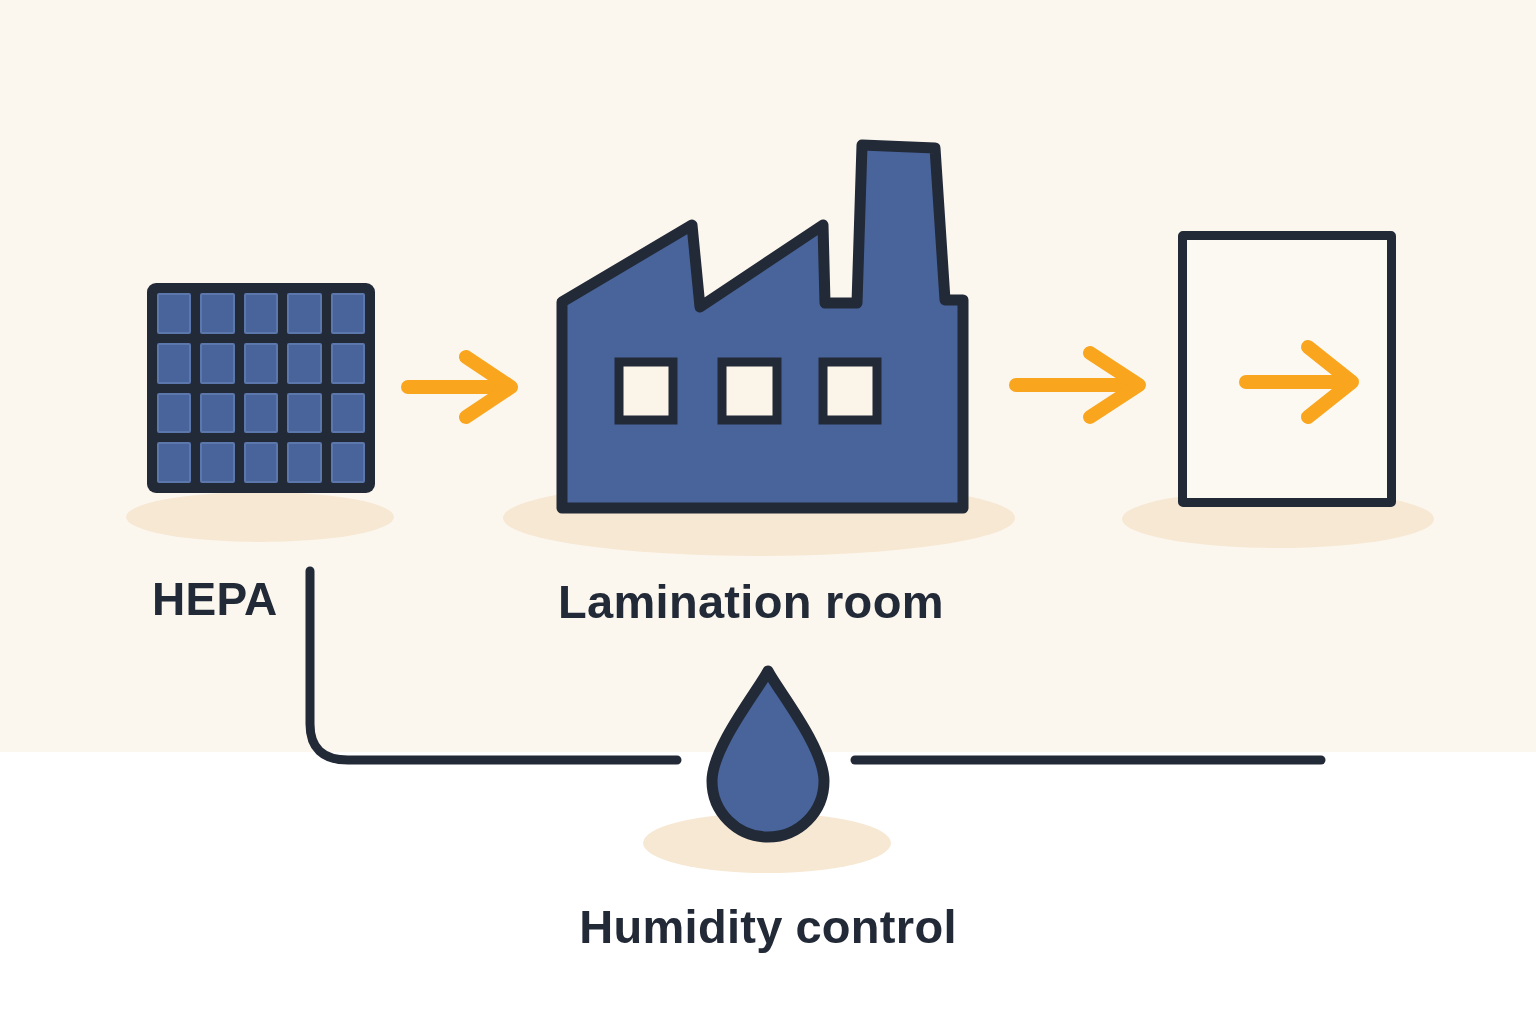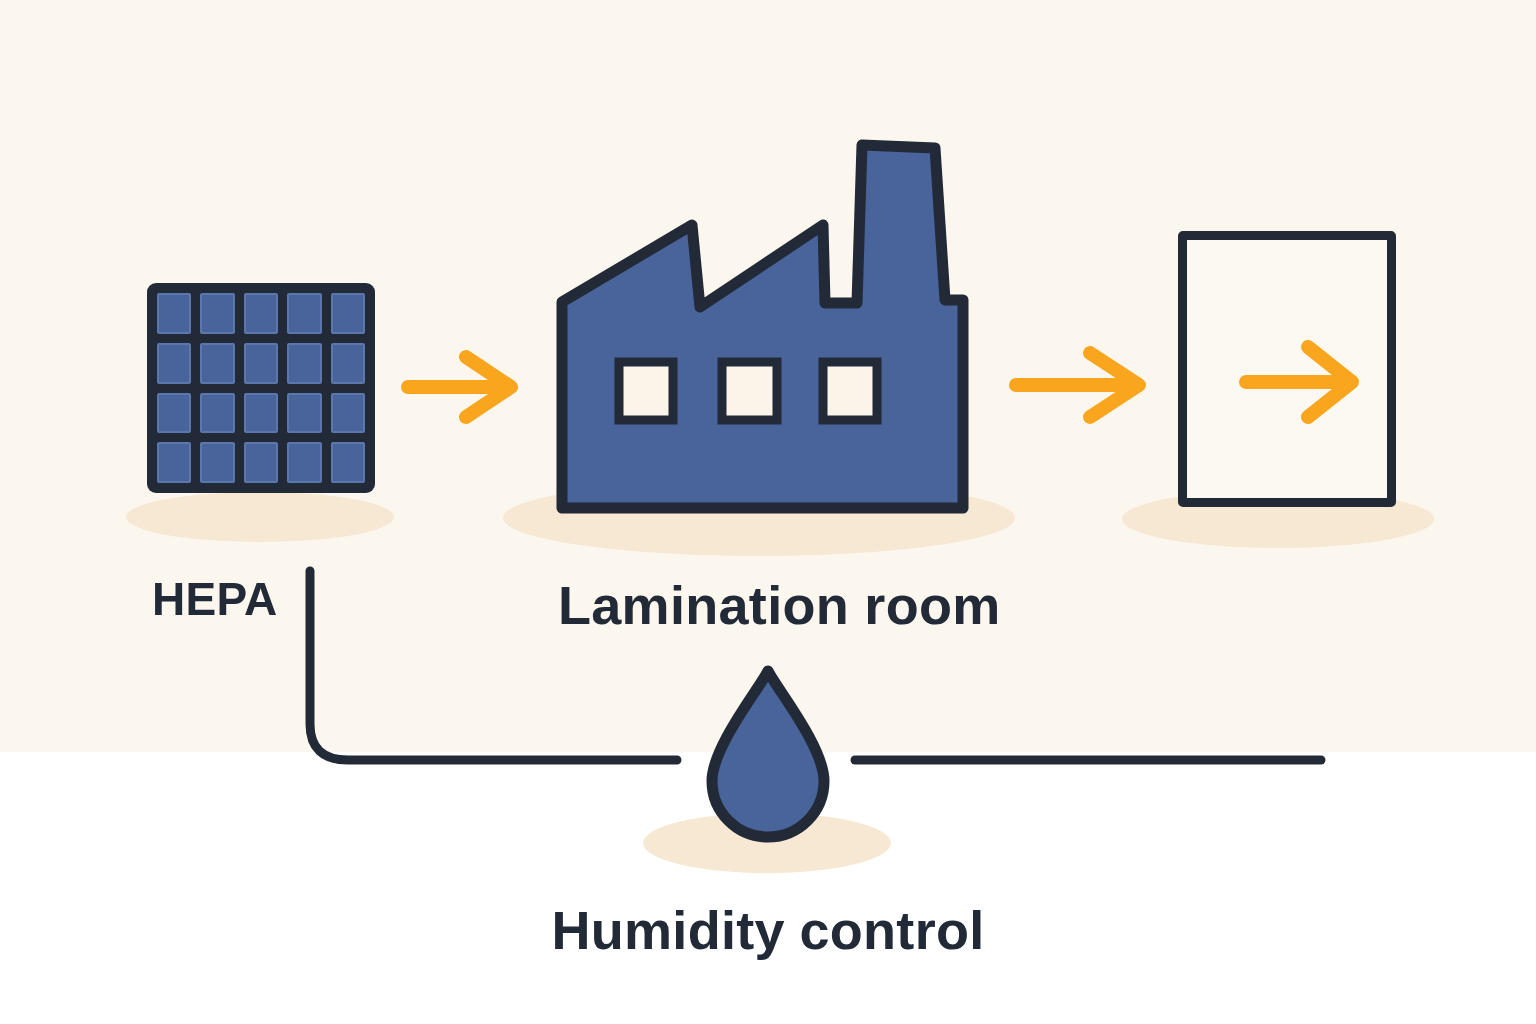--- a/index.html
+++ b/index.html
@@ -45,21 +45,21 @@
   .doc-panel{
     position:absolute;left:1178px;top:231px;width:218px;height:276px;
     background:var(--panel);
     border:9px solid var(--ink);
     border-radius:5px;
   }
   .doc-panel svg{position:absolute;left:53px;top:100px;}
 
   .label{
     position:absolute;color:var(--ink);
-    font-size:54px;line-height:1.1;letter-spacing:0.3px;white-space:nowrap;
+    font-size:47px;line-height:1.1;letter-spacing:0.3px;white-space:nowrap;
   }
   .label.hepa{left:152px;top:574px;font-weight:700;font-size:46px;}
   .label.lamination{left:558px;top:576px;font-weight:600;}
   .label.humidity{left:768px;top:901px;transform:translateX(-50%);font-weight:700;}
   .label.humidity .reg{font-weight:700;margin-left:0.27em;}
 
   svg{display:block;overflow:visible;}
   .connector{position:absolute;left:0;top:0;pointer-events:none;}
 </style>
 </head>

